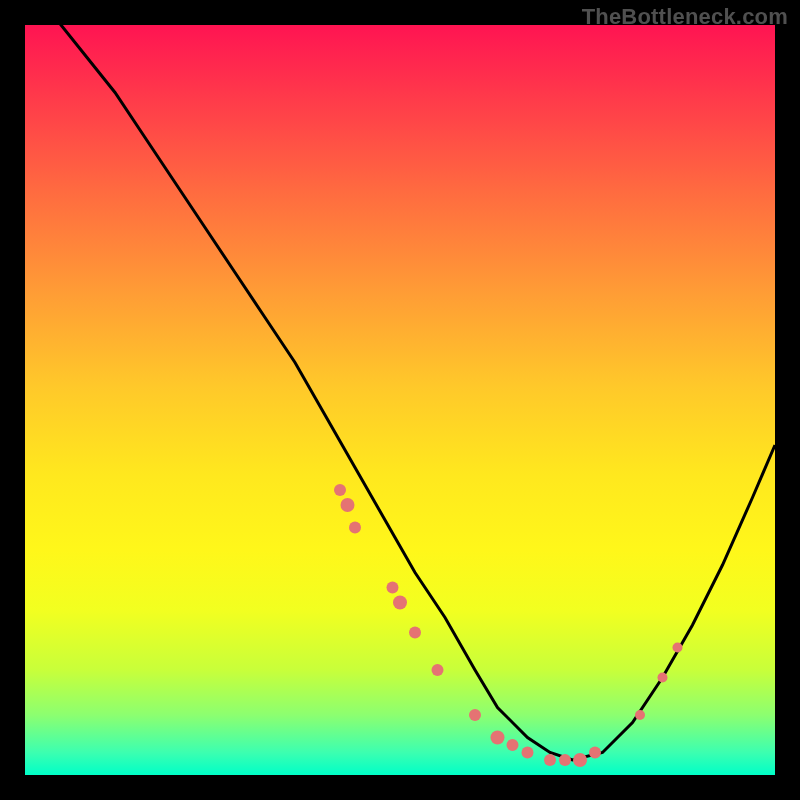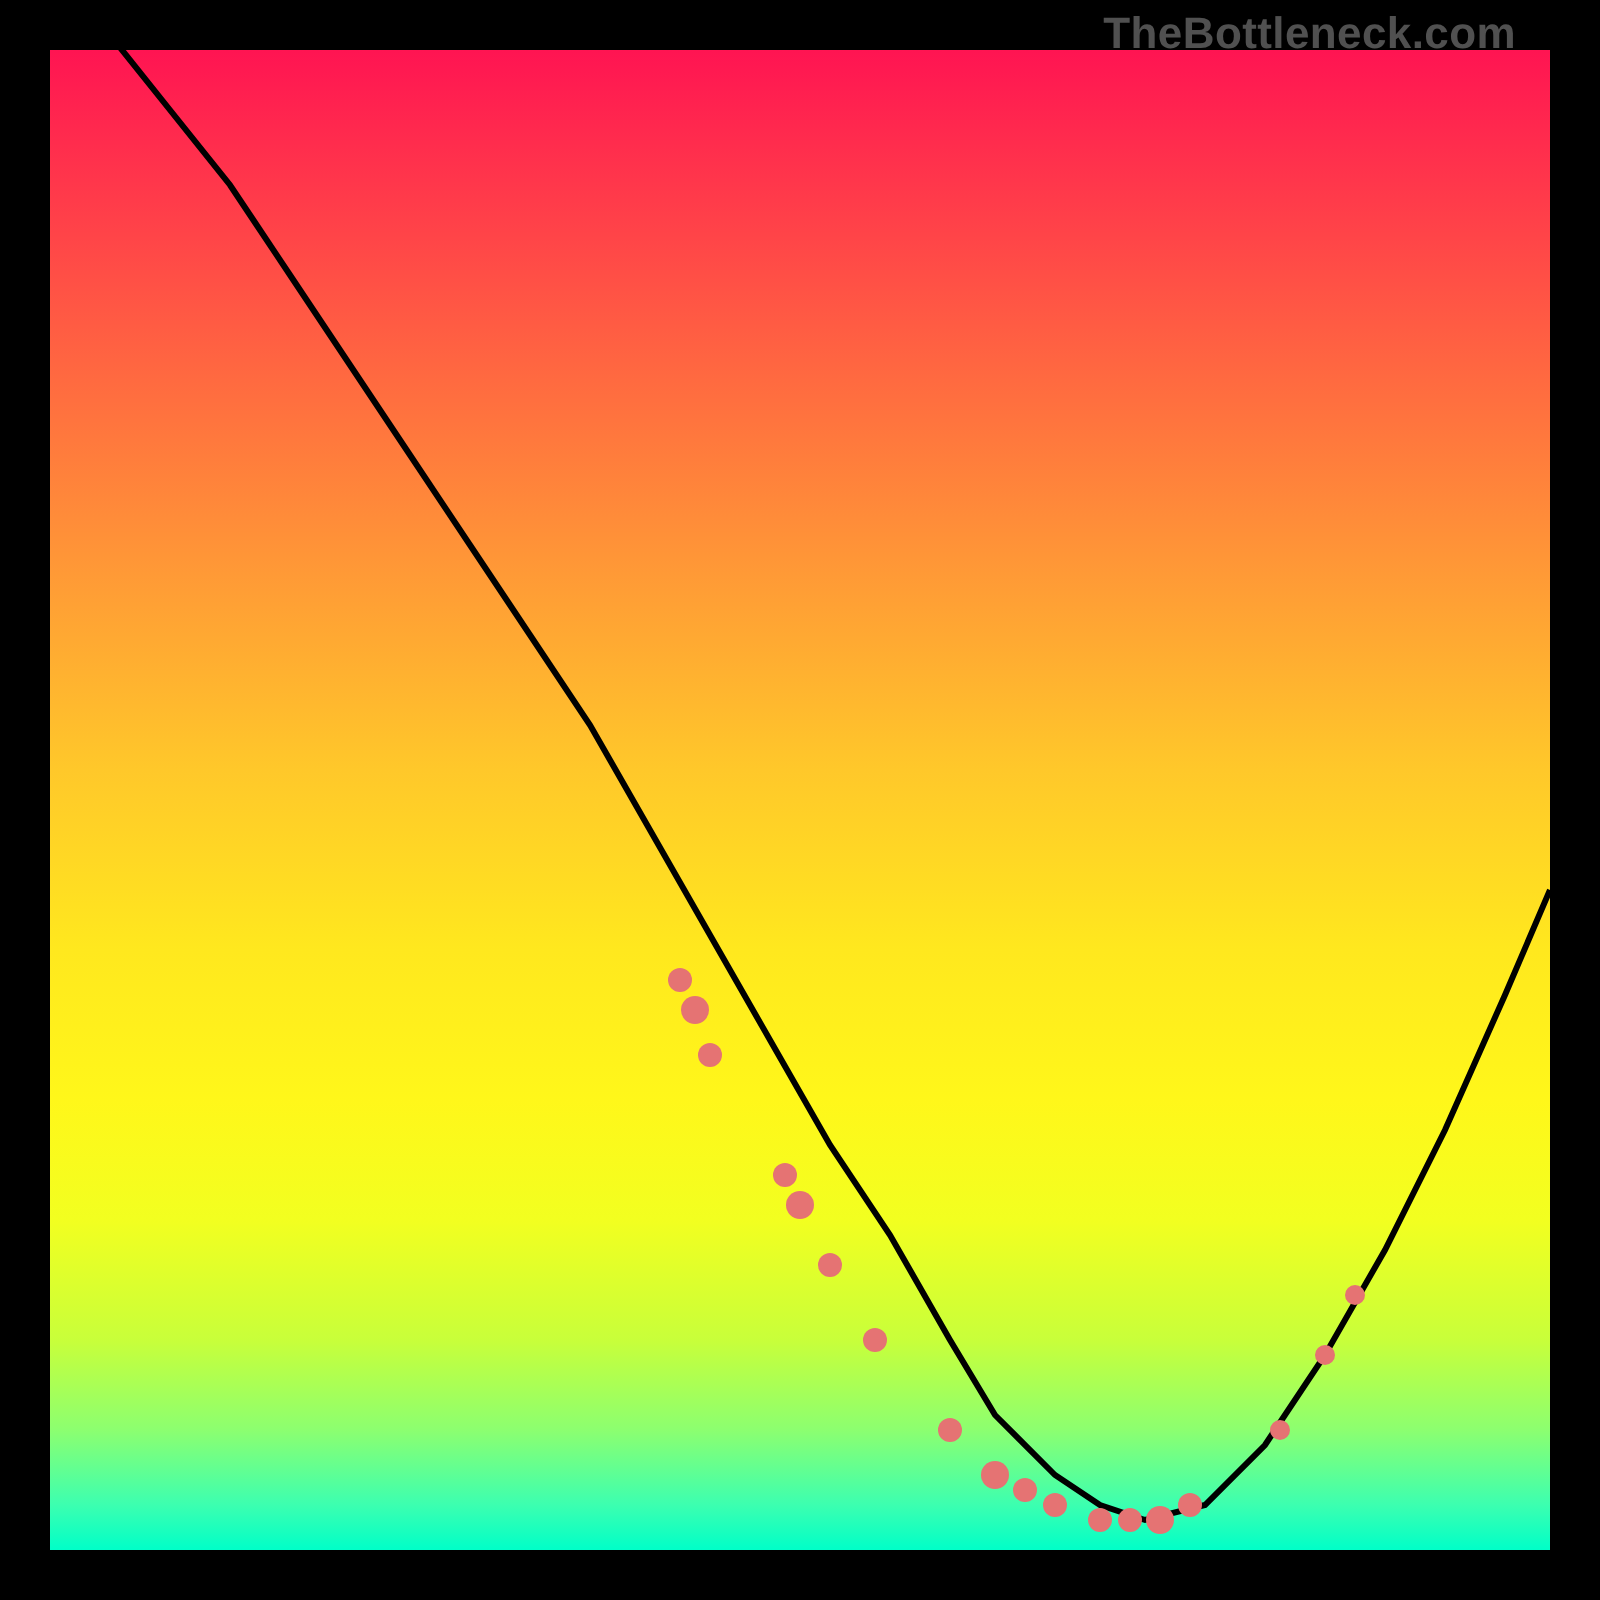--- a/index.html
+++ b/index.html
@@ -36,21 +36,21 @@
       #f2ff20 78%,
       #c8ff3a 86%,
       #8cff70 92%,
       #3cffb0 97%,
       #00ffc8 100%
     );
   }
   .watermark {
     position: absolute;
     top: 4px;
-    right: 42px;
+    right: 12px;
     font-size: 22px;
     font-weight: 600;
     color: #505050;
     letter-spacing: 0.2px;
     user-select: none;
   }
   svg.curve {
     position: absolute;
     left: 0;
     top: 0;

